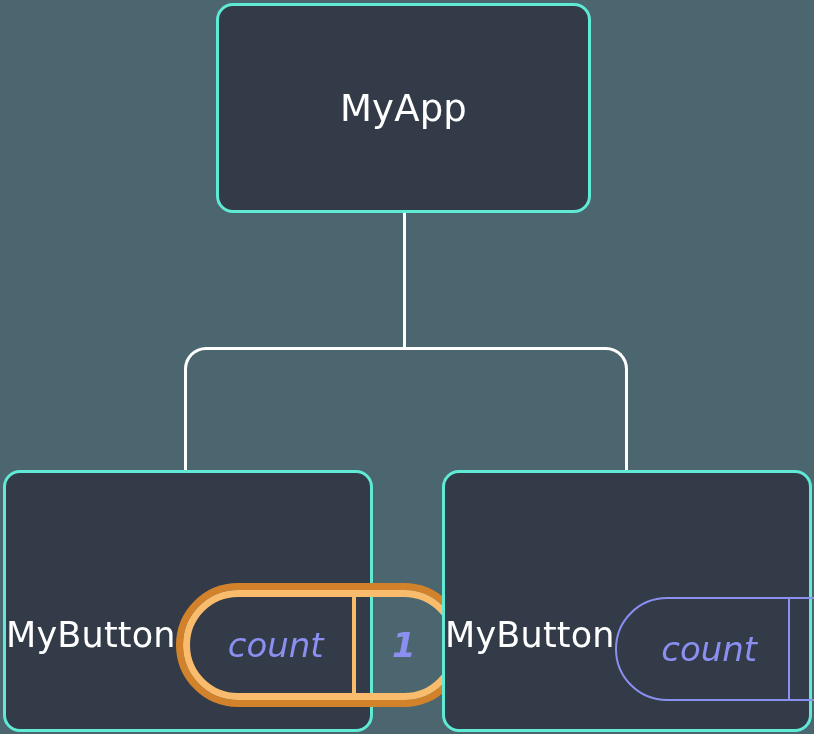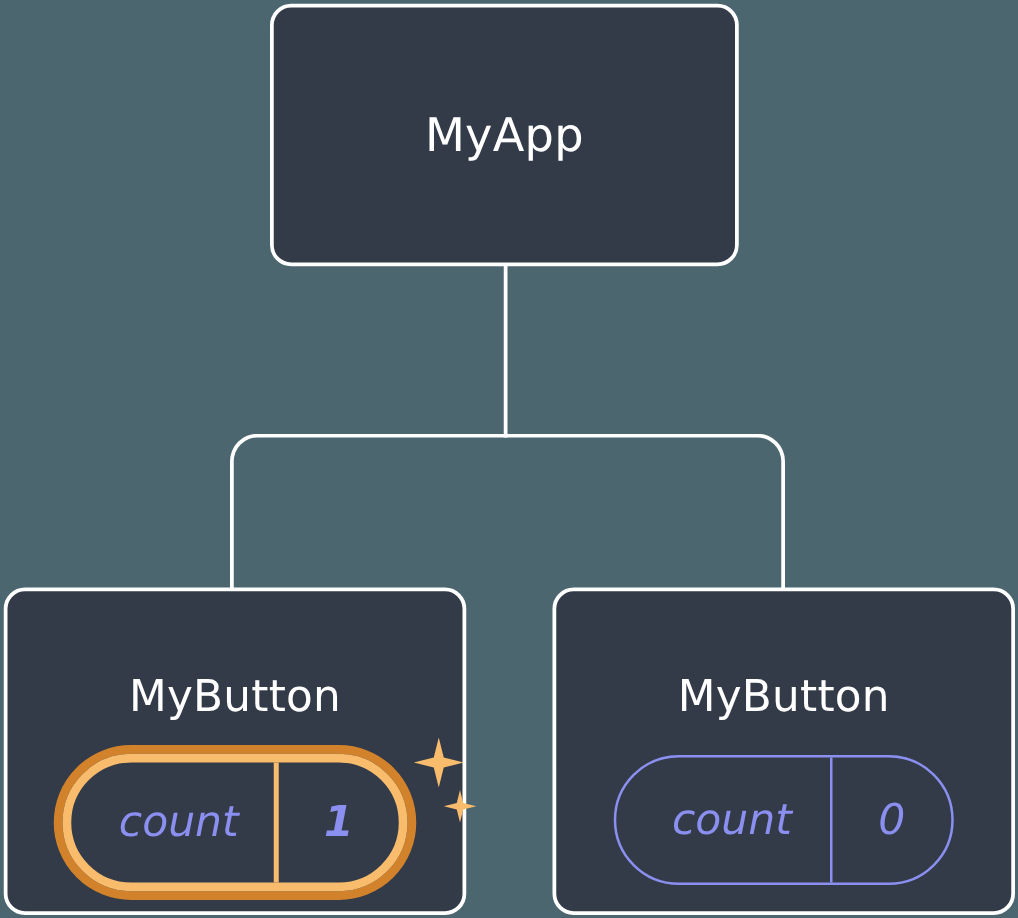--- a/index.html
+++ b/index.html
@@ -38,39 +38,39 @@
     border-right: 3px solid #ffffff;
     border-top-left-radius: 22px;
     border-top-right-radius: 22px;
     box-sizing: border-box;
   }
 
   
   .card {
     position: absolute;
     background: #333b49;
-    border: 3px solid #ffffff;
+    border: 3px solid #5eead4;
     border-radius: 17px;
     box-sizing: border-box;
   }
   .card-root {
     left: 216px;
     top: 3px;
     width: 375px;
     height: 210px;
     display: flex;
     align-items: center;
     justify-content: center;
   }
   .card-child {
     top: 470px;
     height: 262px;
     padding-top: 68px;
     display: flex;
-    flex-direction: column;
+    flex-direction: row;
     align-items: center;
   }
   .card-child-left  { left: 3px;   width: 370px; }
   .card-child-right { left: 442px; width: 370px; }
 
   .card-title {
     color: #ffffff;
     font-size: 35px;
     font-weight: 400;
     letter-spacing: 0.2px;

